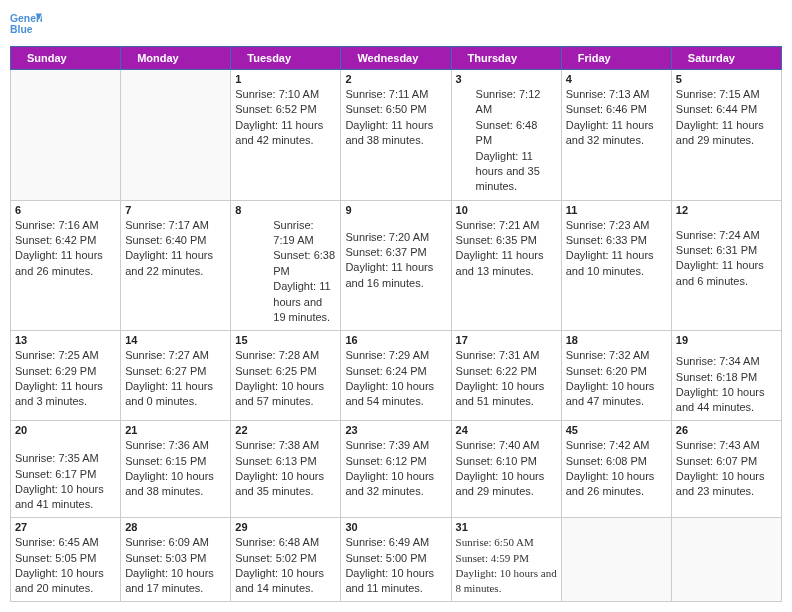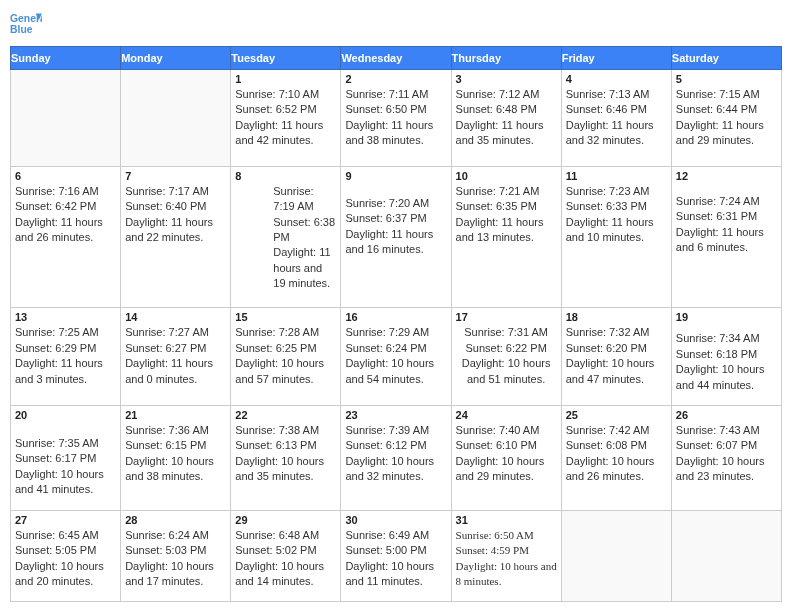--- a/index.html
+++ b/index.html
@@ -47,23 +47,23 @@
     }
     .calendar {
       flex: 1;
       border: 1px solid #ccc;
       border-collapse: collapse;
       width: 100%;
       table-layout: fixed;
       font-size: 9.5px;
     }
     .calendar th {
-      background: #3b82f6;
+      background: #a21caf;
       color: #fff;
-      padding: 5px 0;
+      padding: 5px 16px;
       font-size: 11px;
       font-weight: bold;
       border: 1px solid #3a6ab0;
       text-align: left;
     }
     .calendar td {
       border: 1px solid #ccc;
       vertical-align: top;
       padding: 3px 4px;
       height: 88px;
@@ -129,21 +129,21 @@
 Daylight: 11 hours and 42 minutes.</div>
           </td>
           <td>
             <span class="day-num">2</span>
             <div class="day-info" style="white-space: pre-line;">Sunrise: 7:11 AM
 Sunset: 6:50 PM
 Daylight: 11 hours and 38 minutes.</div>
           </td>
           <td>
             <span class="day-num">3</span>
-            <div class="day-info" style="white-space: pre-line;">Sunrise: 7:12 AM
+            <div class="day-info" style="white-space: pre-line; margin-left: 20px;">Sunrise: 7:12 AM
 Sunset: 6:48 PM
 Daylight: 11 hours and 35 minutes.</div>
           </td>
           <td>
             <span class="day-num">4</span>
             <div class="day-info" style="white-space: pre-line;">Sunrise: 7:13 AM
 Sunset: 6:46 PM
 Daylight: 11 hours and 32 minutes.</div>
           </td>
           <td>
@@ -217,21 +217,21 @@
 Daylight: 10 hours and 57 minutes.</div>
           </td>
           <td>
             <span class="day-num">16</span>
             <div class="day-info" style="white-space: pre-line;">Sunrise: 7:29 AM
 Sunset: 6:24 PM
 Daylight: 10 hours and 54 minutes.</div>
           </td>
           <td>
             <span class="day-num">17</span>
-            <div class="day-info" style="white-space: pre-line; text-align: center;">Sunrise: 7:31 AM
+            <div class="day-info" style="white-space: pre-line;">Sunrise: 7:31 AM
 Sunset: 6:22 PM
 Daylight: 10 hours and 51 minutes.</div>
           </td>
           <td>
             <span class="day-num">18</span>
             <div class="day-info" style="white-space: pre-line;">Sunrise: 7:32 AM
 Sunset: 6:20 PM
 Daylight: 10 hours and 47 minutes.</div>
           </td>
           <td>
@@ -266,42 +266,42 @@
 Sunset: 6:12 PM
 Daylight: 10 hours and 32 minutes.</div>
           </td>
           <td>
             <span class="day-num">24</span>
             <div class="day-info" style="white-space: pre-line;">Sunrise: 7:40 AM
 Sunset: 6:10 PM
 Daylight: 10 hours and 29 minutes.</div>
           </td>
           <td>
-            <span class="day-num">25</span>
+            <span class="day-num">45</span>
             <div class="day-info" style="white-space: pre-line;">Sunrise: 7:42 AM
 Sunset: 6:08 PM
 Daylight: 10 hours and 26 minutes.</div>
           </td>
           <td>
             <span class="day-num">26</span>
             <div class="day-info" style="white-space: pre-line;">Sunrise: 7:43 AM
 Sunset: 6:07 PM
 Daylight: 10 hours and 23 minutes.</div>
           </td>
         </tr>
         <tr>
           <td>
             <span class="day-num">27</span>
             <div class="day-info" style="white-space: pre-line;">Sunrise: 6:45 AM
 Sunset: 5:05 PM
 Daylight: 10 hours and 20 minutes.</div>
           </td>
           <td>
             <span class="day-num">28</span>
-            <div class="day-info" style="white-space: pre-line;">Sunrise: 6:24 AM
+            <div class="day-info" style="white-space: pre-line;">Sunrise: 6:09 AM
 Sunset: 5:03 PM
 Daylight: 10 hours and 17 minutes.</div>
           </td>
           <td>
             <span class="day-num">29</span>
             <div class="day-info" style="white-space: pre-line;">Sunrise: 6:48 AM
 Sunset: 5:02 PM
 Daylight: 10 hours and 14 minutes.</div>
           </td>
           <td>

